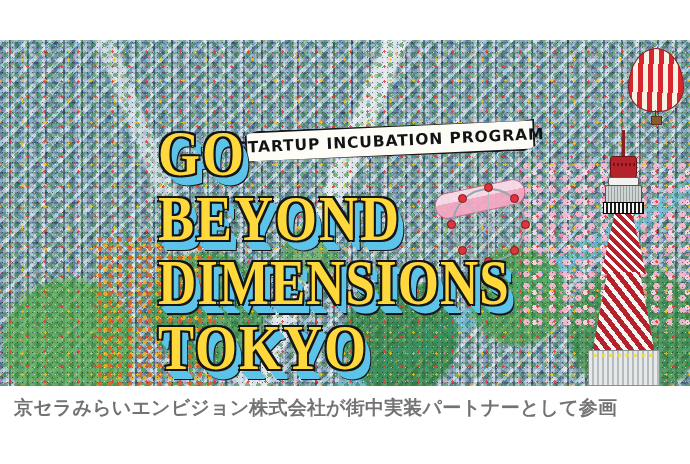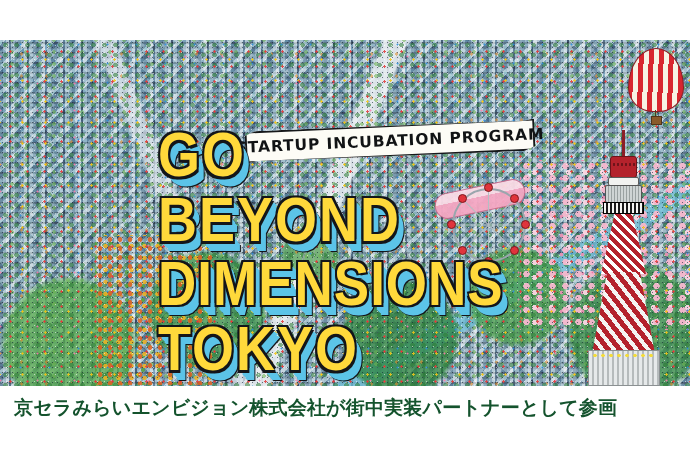--- a/index.html
+++ b/index.html
@@ -200,21 +200,21 @@
     color: #111315; white-space: nowrap;
   }
   #pointer {
     position: absolute; left: 214px; top: 100px; width: 36px; height: 14px;
     overflow: visible;
   }
 
   
   #title {
     position: absolute; left: 158px; top: 82px; width: 430px; height: 262px;
-    font-family: Liberation Sans, sans-serif;
+    font-family: Liberation Serif, serif;
     font-weight: bold;
     font-style: normal;
     color: #ffd93b;
     letter-spacing: 2px;
     line-height: 1;
     -webkit-text-stroke: 0;
   }
   #title .line {
     display: block;
     font-size: 54px;
@@ -241,21 +241,21 @@
   #caption {
     position: absolute; left: 0; top: 386px; width: 690px; height: 78px;
     background: #ffffff;
   }
   #caption .cap-text {
     position: absolute; left: 14px; top: 9px;
     font-family: "DejaVu Sans", sans-serif;
     font-weight: bold;
     font-size: 19px;
     letter-spacing: .2px;
-    color: #14532d;
+    color: #737373;
     white-space: nowrap;
   }
 </style>
 </head>
 <body>
 
 <div id="page">
 
   <div id="kv">
 

